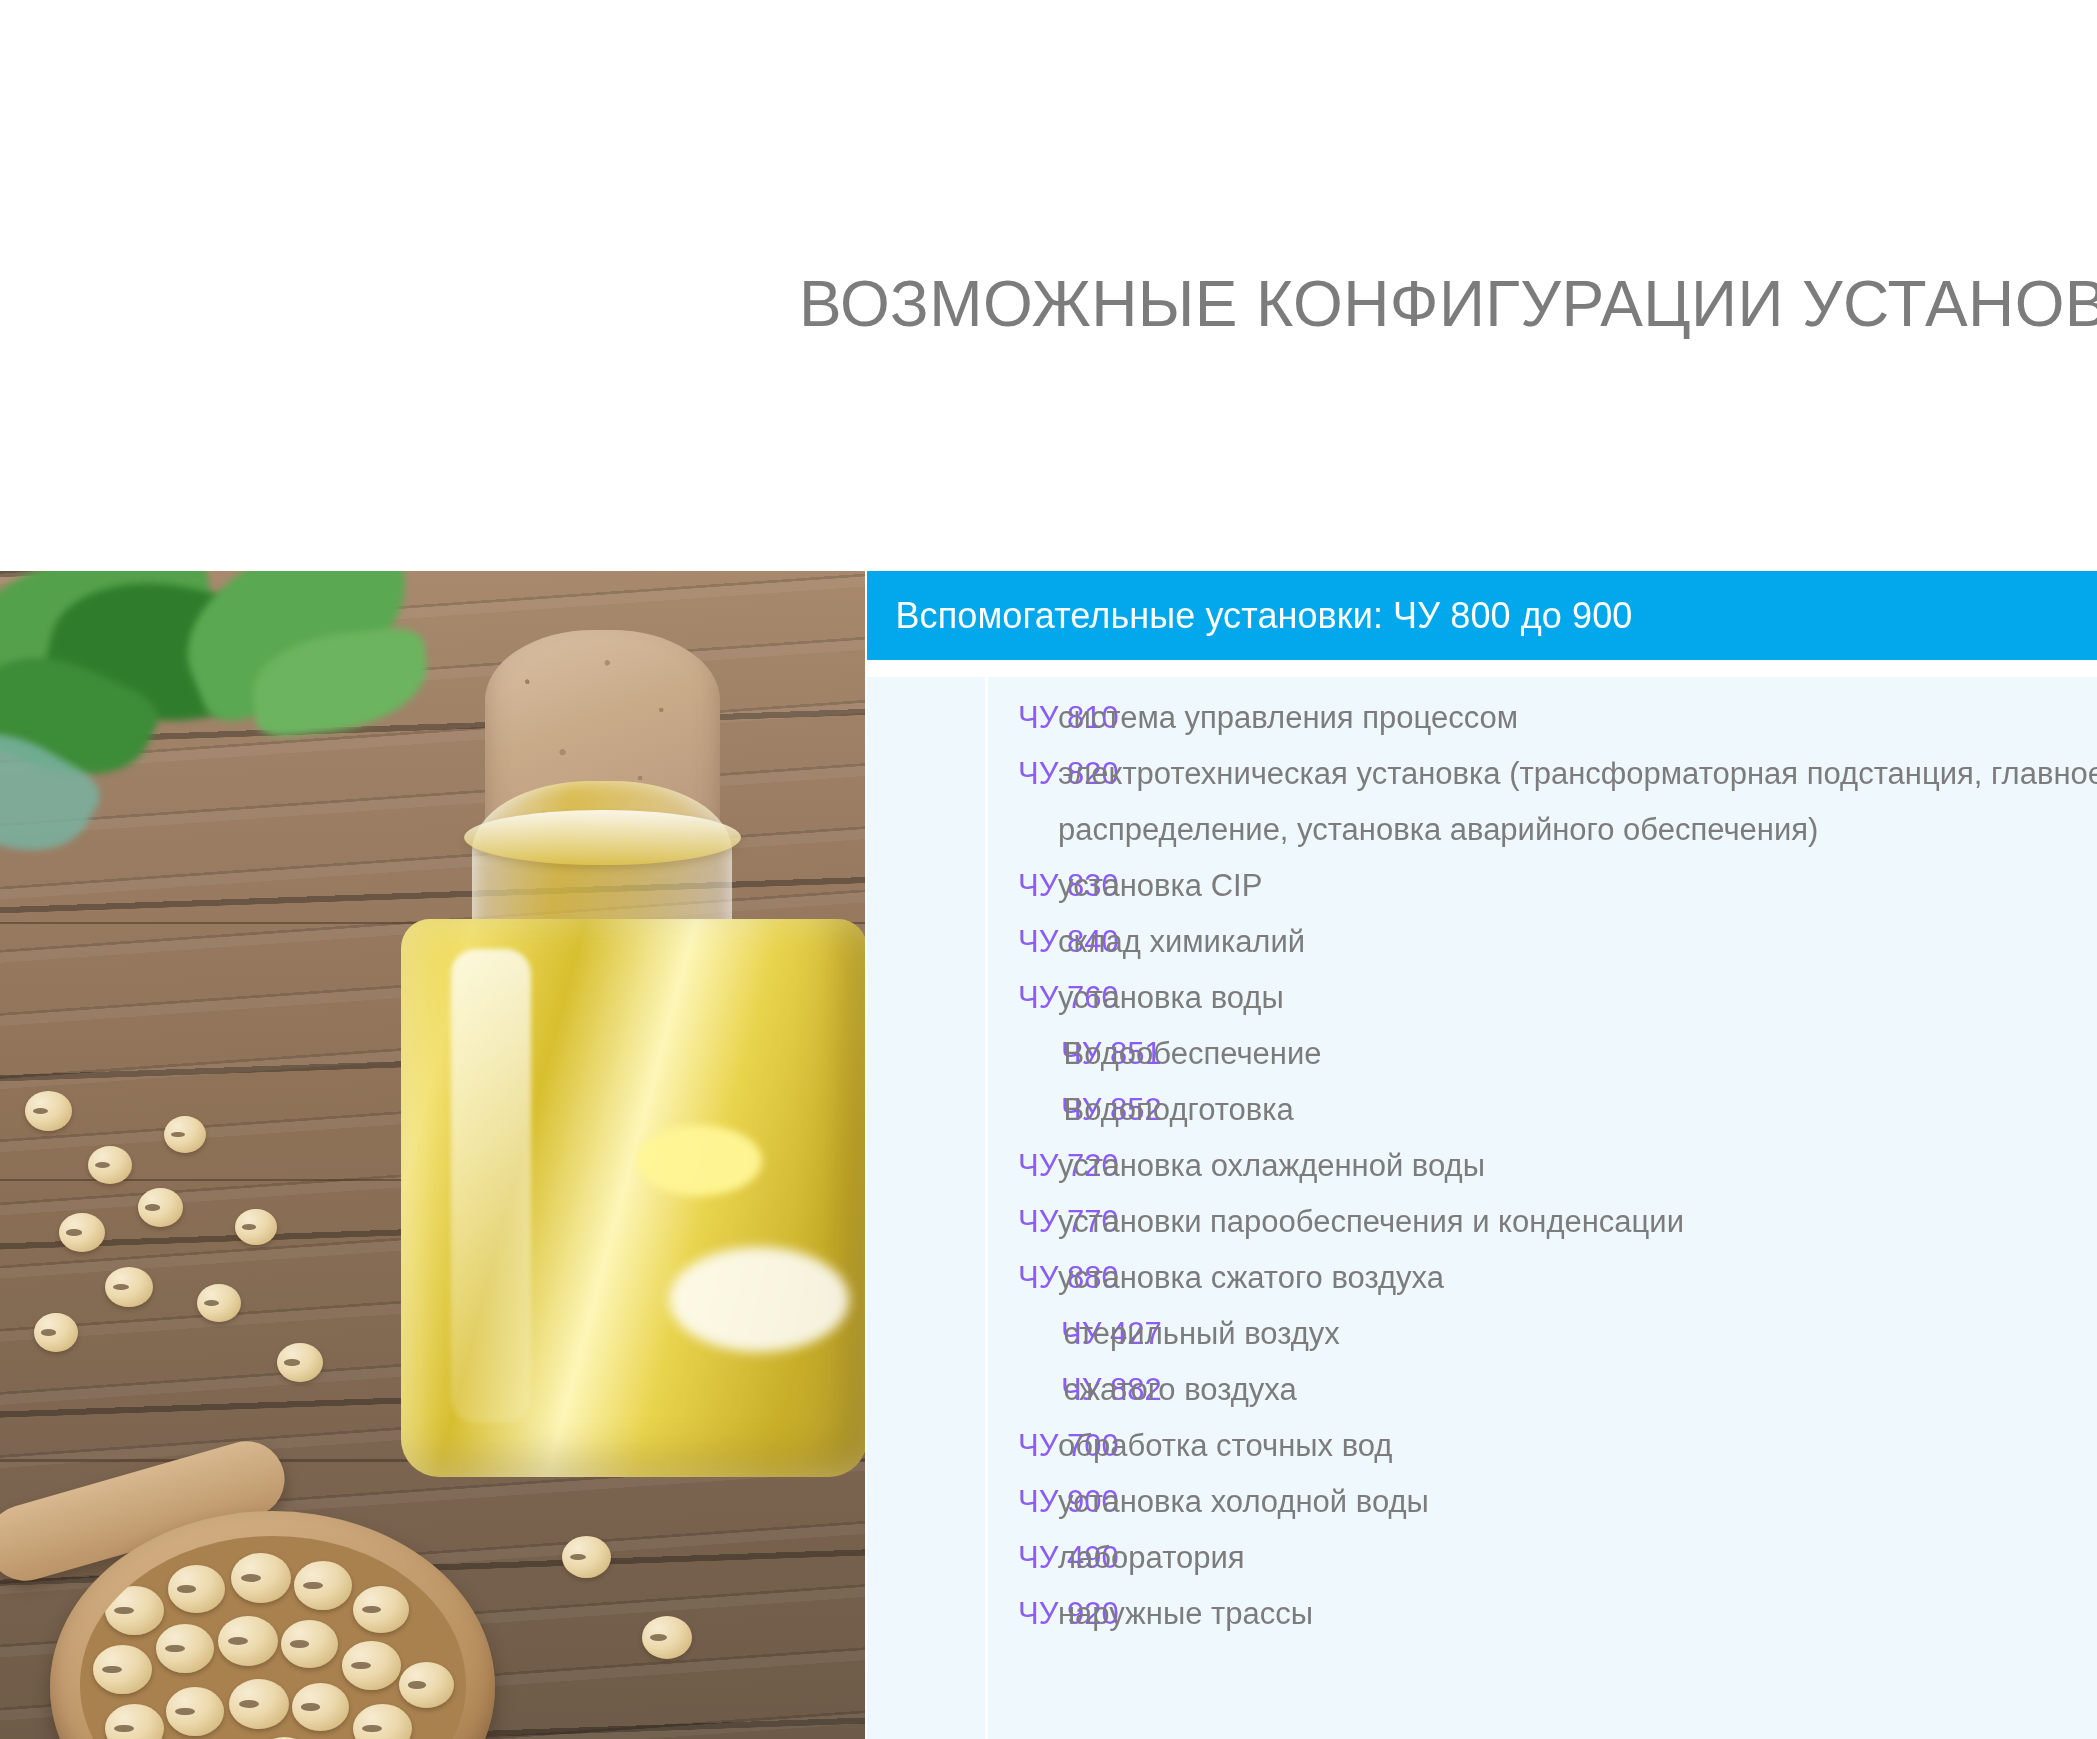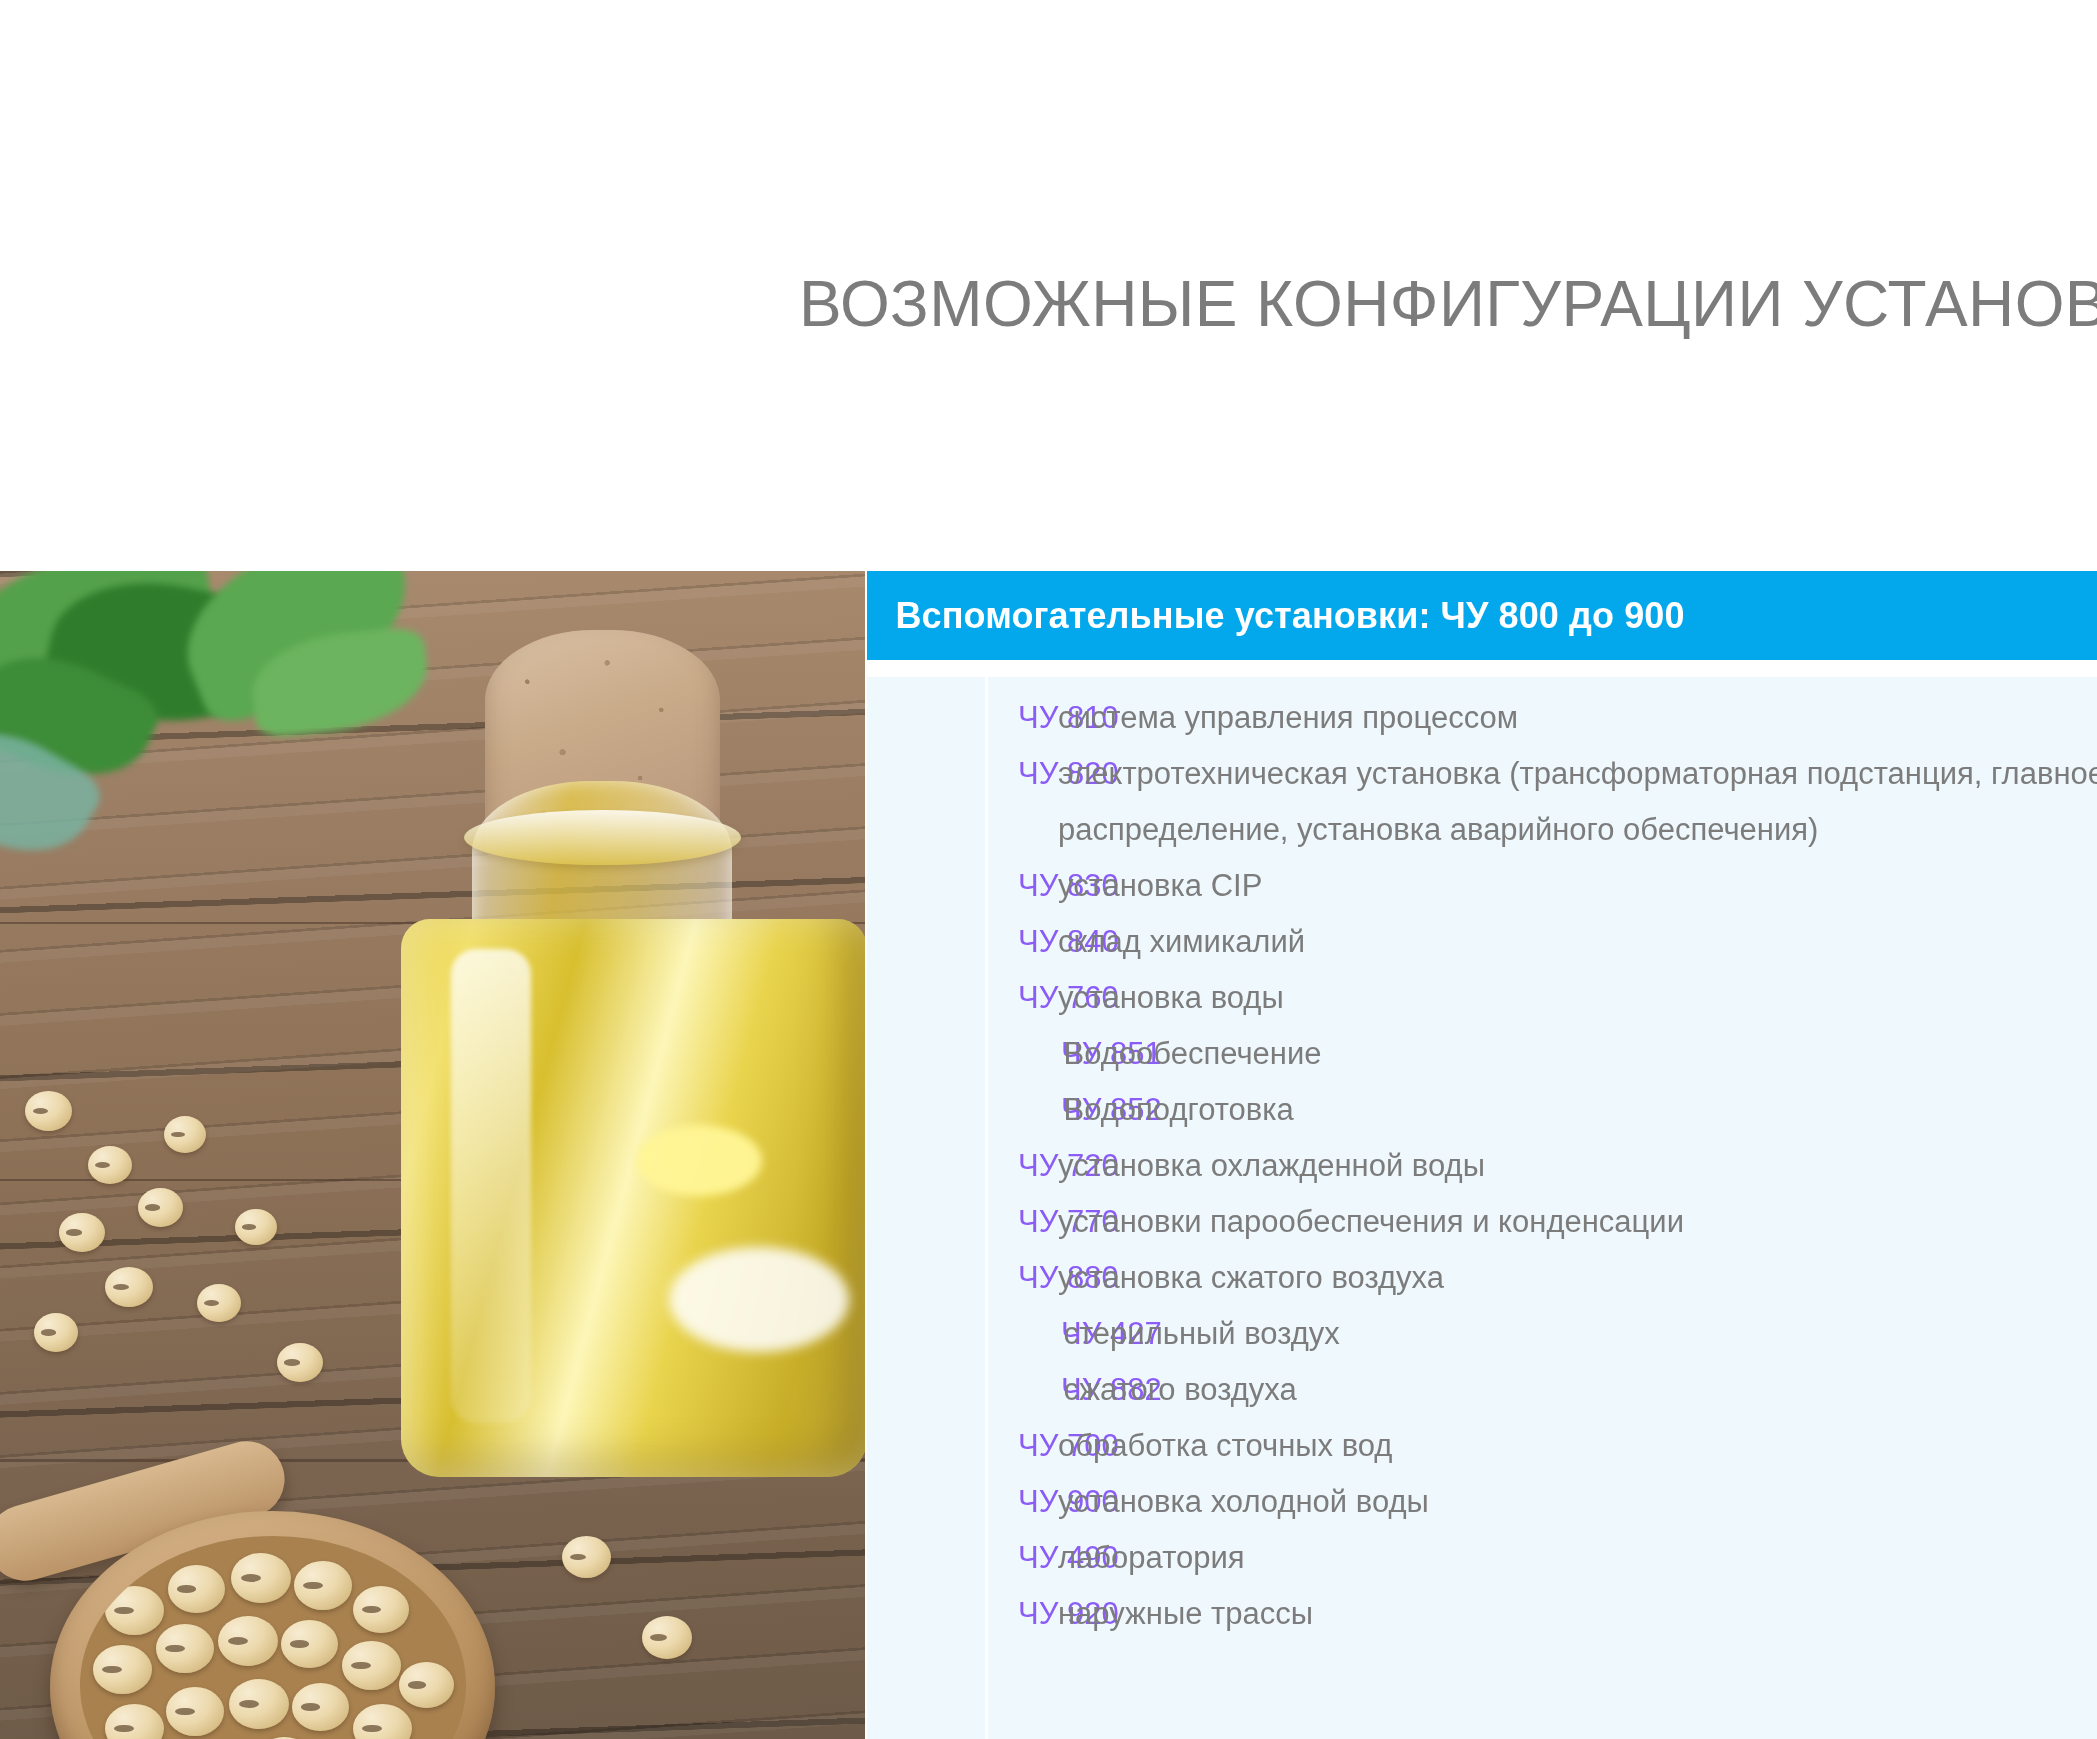--- a/index.html
+++ b/index.html
@@ -183,21 +183,21 @@
     background: #02a7ec;
     box-sizing: border-box;
   }
   .panel-header .header-text {
     position: absolute;
     left: 28.5px;
     top: 50%;
     transform: translateY(-50%);
     color: #ffffff;
     font-size: 36px;
-    font-weight: bold;
+    font-weight: normal;
     white-space: nowrap;
     letter-spacing: 0.1px;
   }
   .panel-body {
     position: absolute;
     left: 0;
     top: 106px;
     width: 100%;
     bottom: 0;
     background: #eff8fd;

